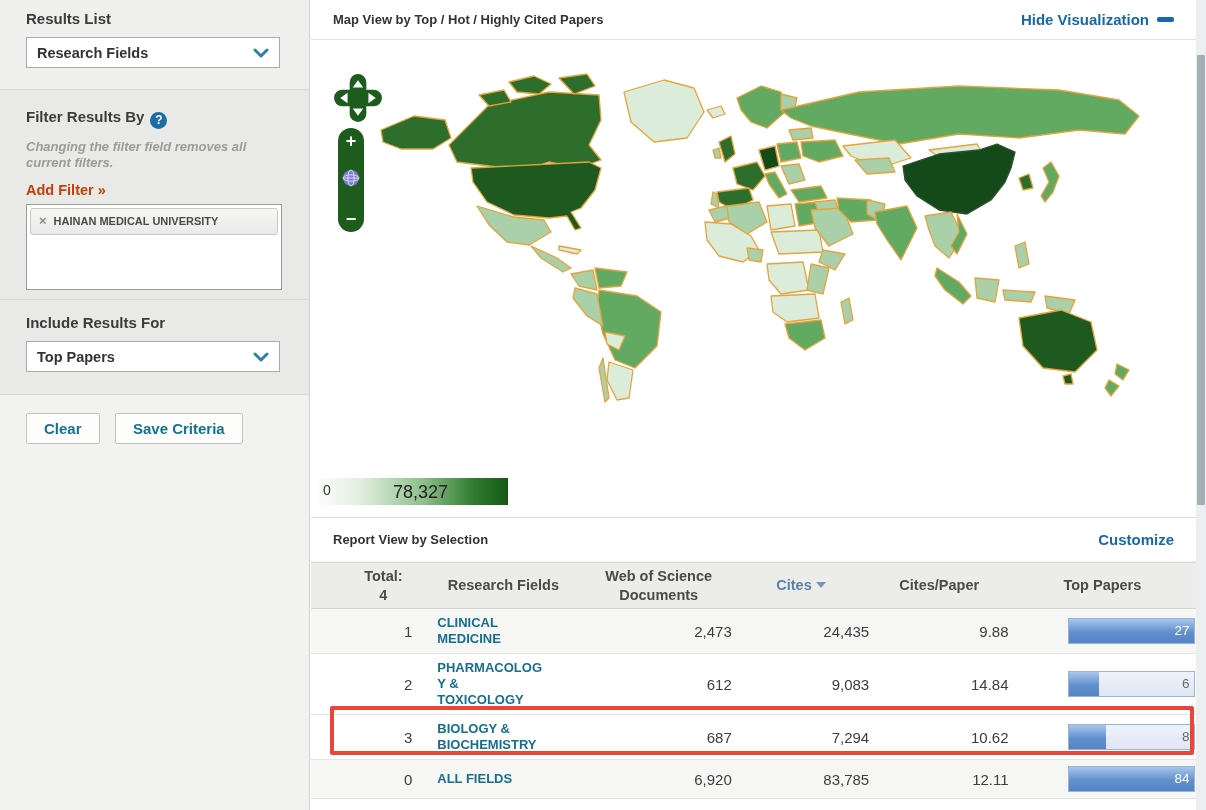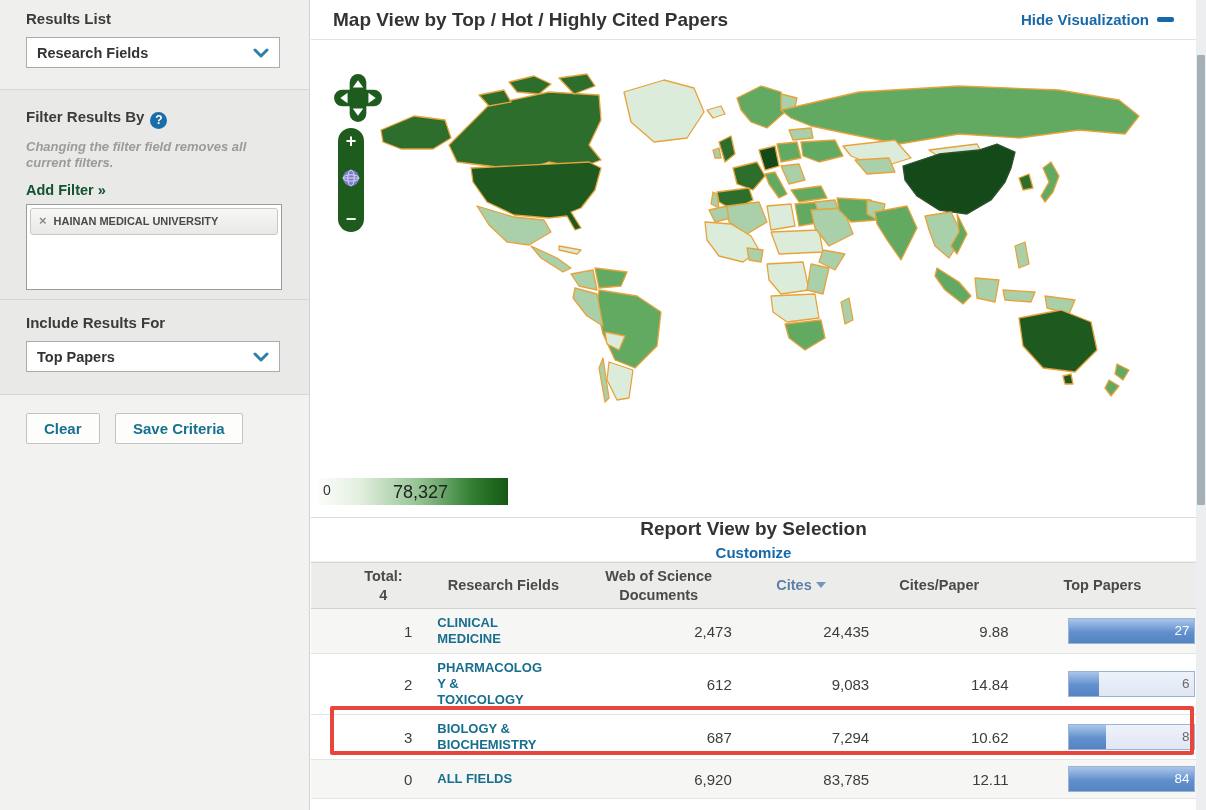--- a/index.html
+++ b/index.html
@@ -18,54 +18,54 @@
   .side-h { font-size:15px; font-weight:bold; color:#3b3b3b; margin-bottom:10px; }
   .dropdown { width:254px; height:31px; background:#fff; border:1px solid #ababa9;
     display:flex; align-items:center; justify-content:space-between;
     padding:0 10px; cursor:pointer; }
   .dropdown .dd-val { font-size:14.5px; font-weight:bold; color:#333; }
   .help-circle { display:inline-flex; align-items:center; justify-content:center;
     width:17px; height:17px; border-radius:50%; background:#1a6da6; color:#fff;
     font-size:12px; font-weight:bold; vertical-align:-2px; margin-left:6px; cursor:pointer; }
   .filter-note { font-size:13px; font-style:italic; font-weight:bold; color:#9b9b9b;
     line-height:1.25; width:262px; margin:2px 0 10px; }
-  .add-filter { font-size:14.5px; font-weight:bold; color:#14532d; text-decoration:none; display:inline-block; margin-bottom:6px; cursor:pointer; }
+  .add-filter { font-size:14.5px; font-weight:bold; color:#c2410c; text-decoration:none; display:inline-block; margin-bottom:6px; cursor:pointer; }
   .filter-box { width:256px; height:86px; background:#fff; border:1px solid #9c9c9a; padding:3px; }
   .chip { background:linear-gradient(#f7f7f5,#e9e9e7); border:1px solid #c8c8c6; border-radius:3px;
     padding:4px 8px 5px 8px; display:flex; align-items:flex-start; gap:7px; cursor:default; }
   .chip-x { color:#8a8a8a; font-size:13px; font-weight:bold; line-height:15px; cursor:pointer; }
   .chip-label { font-size:11px; font-weight:bold; color:#4a4a4a; line-height:16px; width:205px; }
   .btn { display:inline-block; background:#fdfdfc; border:1px solid #c3c3c1; border-radius:2px;
     font-size:15px; font-weight:bold; color:#15718f; padding:6px 17px; cursor:pointer; margin-right:11px; }
 
   
   .main { position:absolute; left:311px; top:0; width:885px; height:810px; background:#fff; }
   .map-header { height:40px; border-bottom:1px solid #e3e3e1; display:flex;
     align-items:center; justify-content:space-between; padding:0 22px; }
-  .sec-title { font-size:19px; font-weight:bold; color:#333; }
+  .sec-title { font-size:13px; font-weight:bold; color:#333; }
   .blue-link { font-size:15px; font-weight:bold; color:#1768a8; text-decoration:none;
     display:inline-flex; align-items:center; gap:8px; cursor:pointer; }
   .minus-glyph { width:17px; height:5px; border-radius:2px; background:#1768a8; display:inline-block; }
 
   .map-area { position:relative; height:478px; border-bottom:1px solid #dcdcda; }
   .world-svg { position:absolute; left:8px; top:10px; }
 
   .pan-control { position:absolute; left:22px; top:33px; width:50px; height:50px; cursor:pointer; }
   .zoom-control { position:absolute; left:27px; top:88px; width:26px; height:104px;
     background:#1d5c1d; border-radius:13px; display:flex; flex-direction:column;
     align-items:center; justify-content:space-between; padding:5px 0; cursor:pointer; }
   .zoom-glyph { color:#fff; font-size:18px; font-weight:bold; line-height:16px; }
 
   .legend { position:absolute; left:7px; top:438px; width:190px; height:27px;
     background:linear-gradient(90deg,#fdfdfc,#e2efe0 22%,#8fc08d 55%,#2f7c2f 82%,#155815); }
   .legend-min { position:absolute; left:5px; top:4px; font-size:14px; color:#333; }
   .legend-max { position:absolute; left:75px; top:4px; font-size:18px; color:#222; }
 
   .report-header { height:44px; border-bottom:1px solid #f0f0ee; display:flex;
-    align-items:center; justify-content:space-between; padding:0 22px;flex-direction:column; }
+    align-items:center; justify-content:space-between; padding:0 22px; }
 
   
   .tbl { width:885px; }
   .tr { display:flex; align-items:center; }
   .thead { background:#ececea; border-top:1px solid #d8d8d6; border-bottom:1px solid #d2d2d0;
     min-height:47px; font-size:14.5px; font-weight:bold; color:#4a4a4a; }
   .th { text-align:center; line-height:1.25; }
   .c-rank { width:80px;margin-left:34px; }
   .c-field { width:170px; }
   .c-wos { width:152px; }

